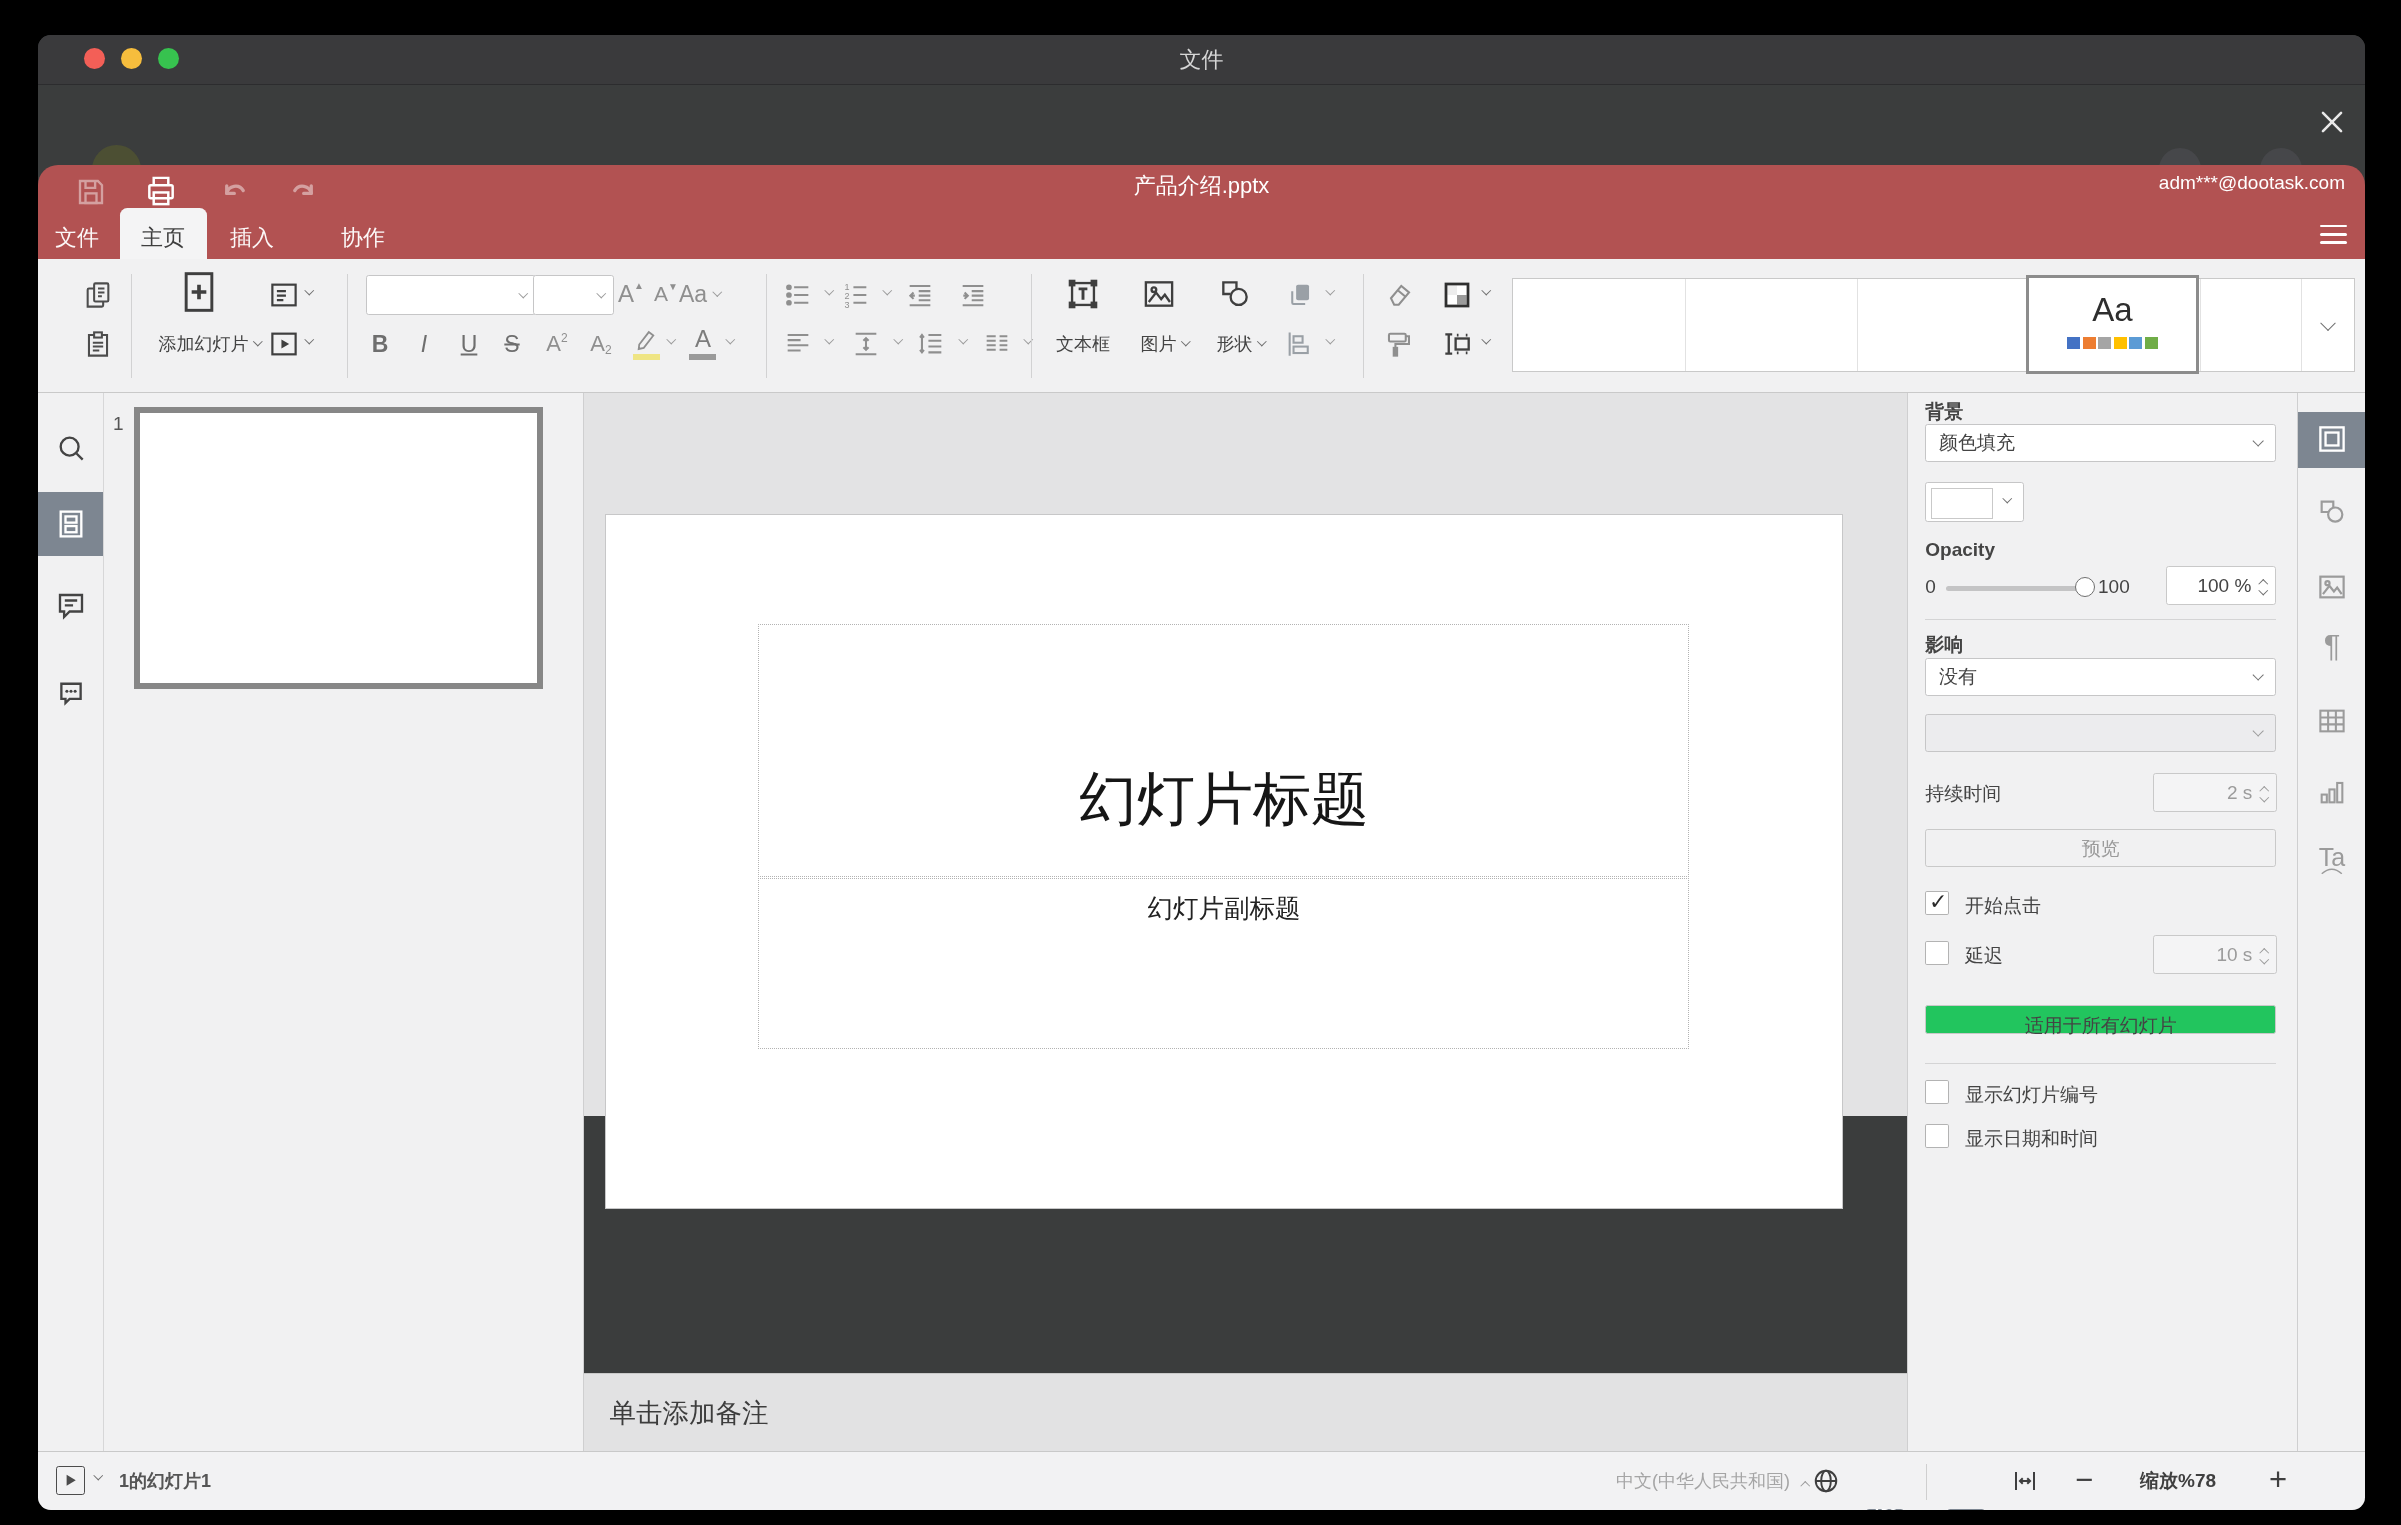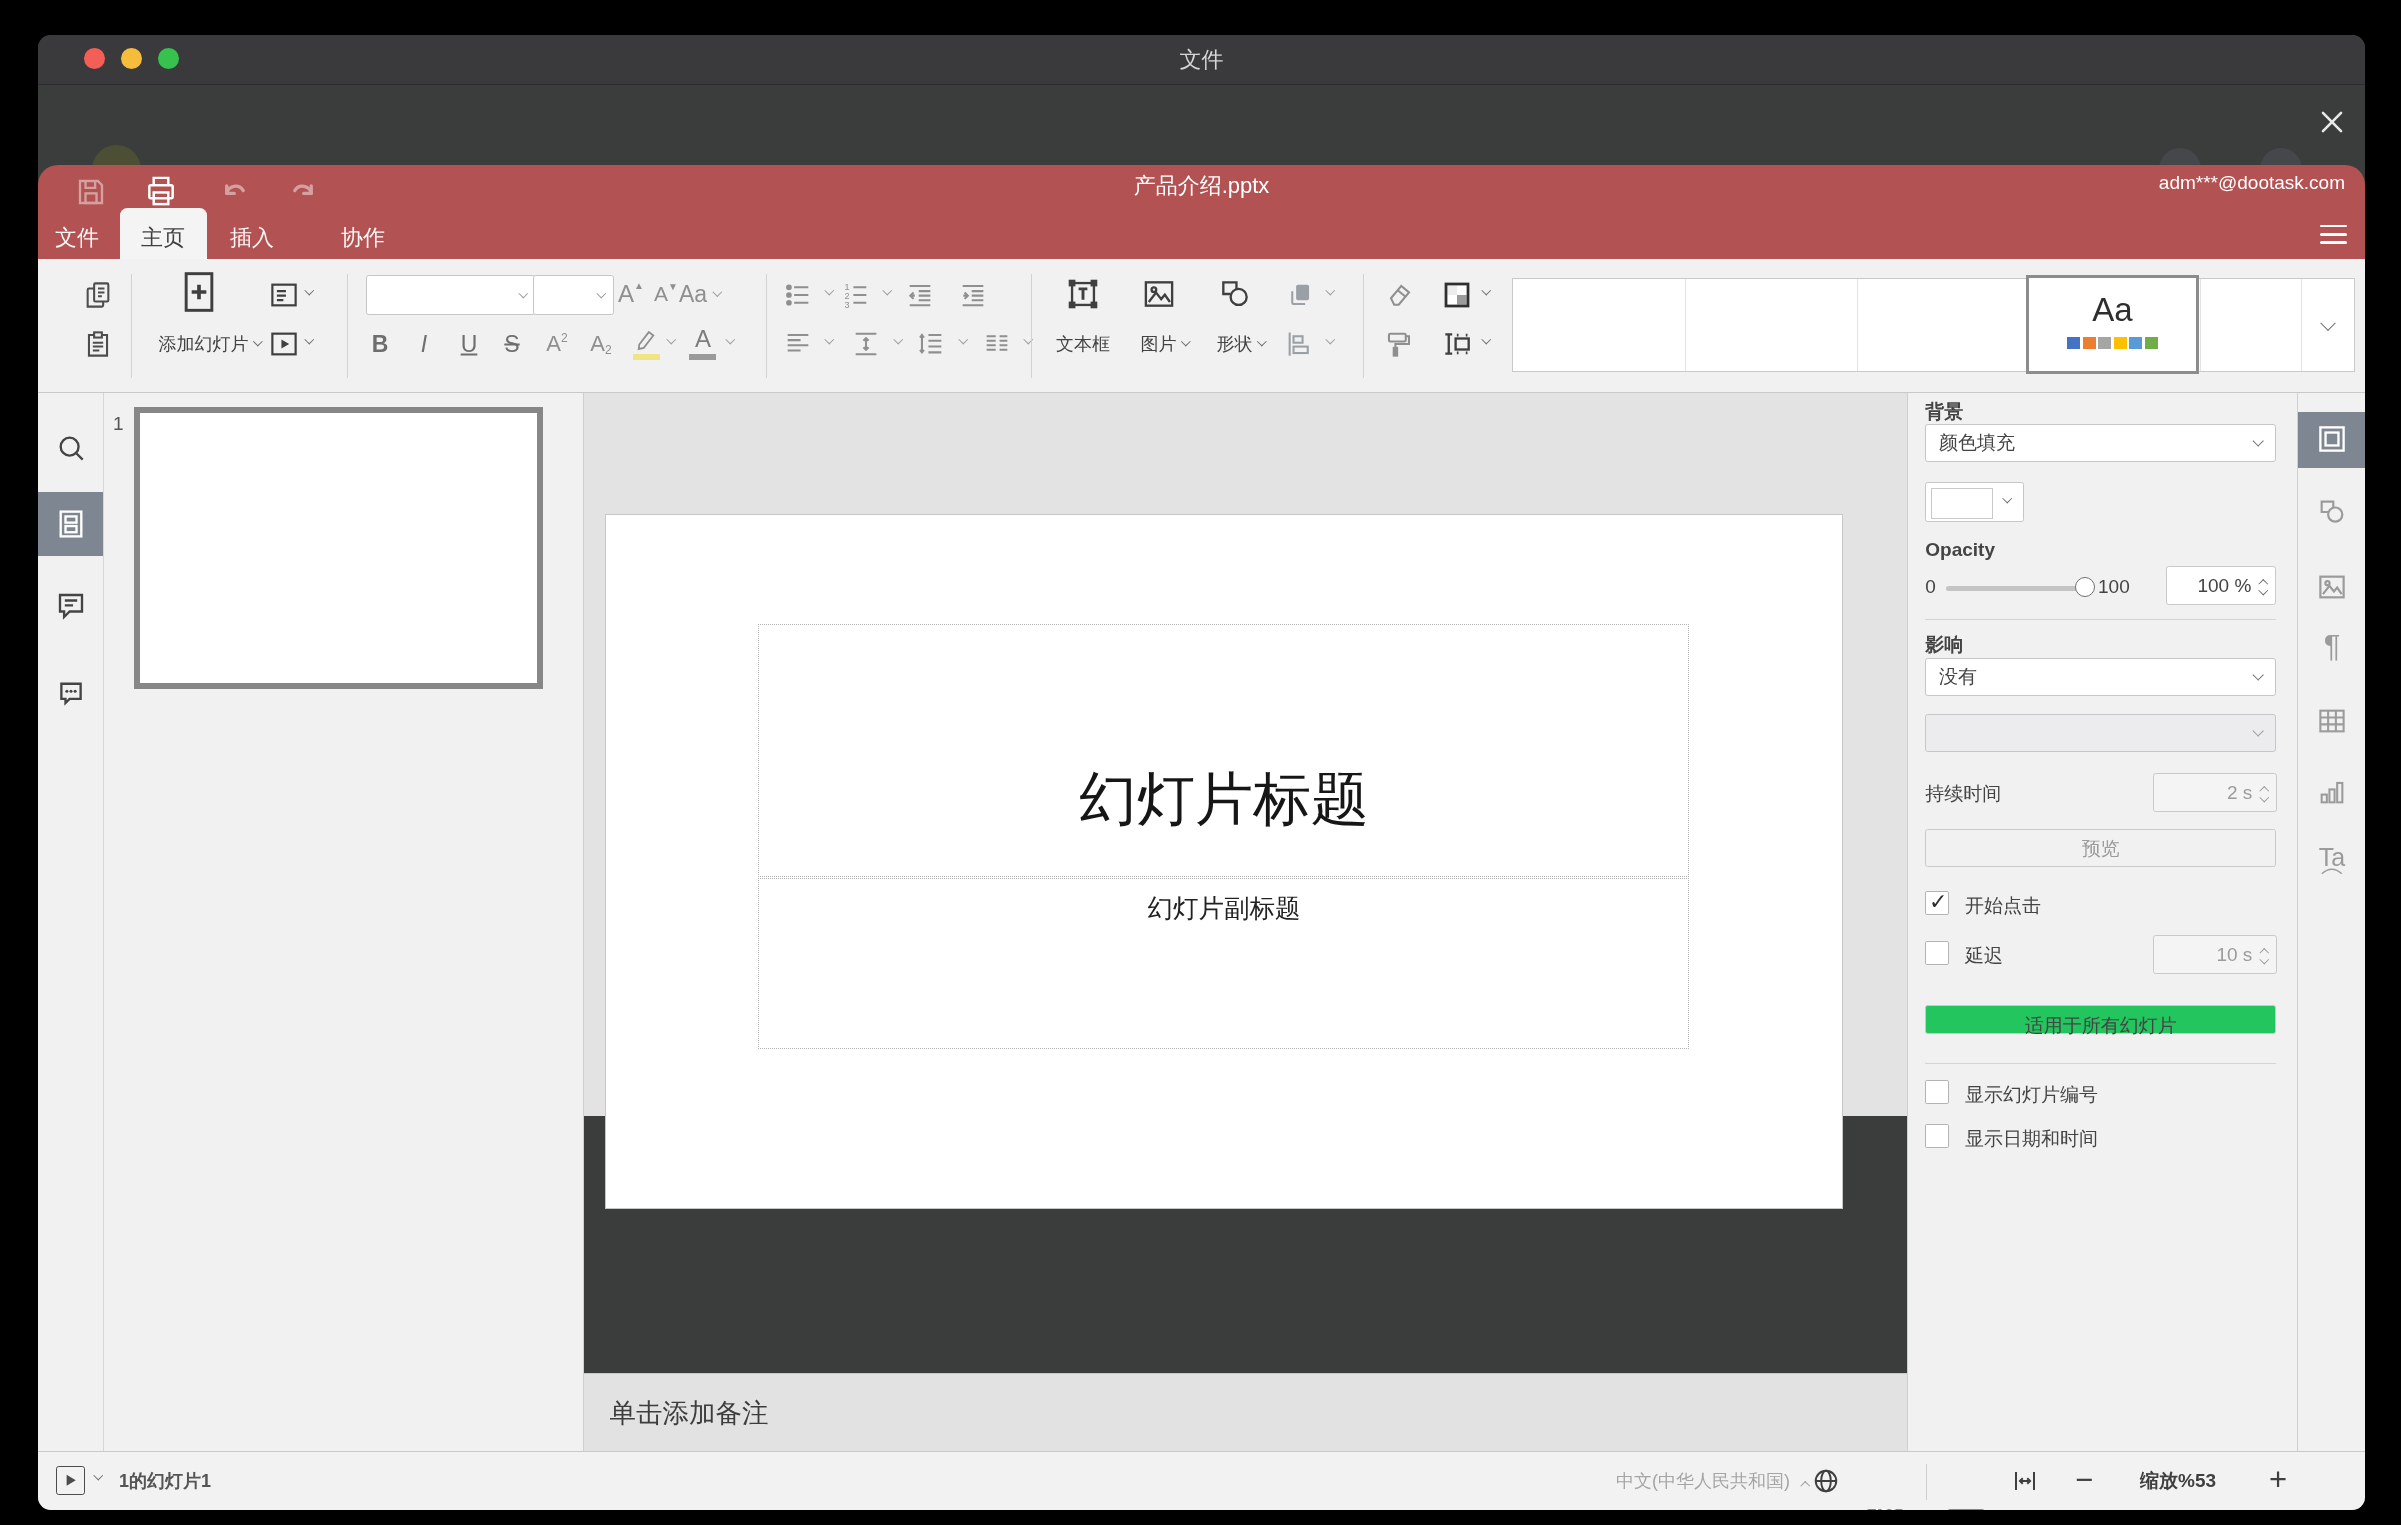--- a/index.html
+++ b/index.html
@@ -577,19 +577,19 @@
             <path d="M12 5l-2 2.4h4zM12 19l-2-2.4h4zM5 12l2.4-2v4zM19 12l-2.4-2v4z" fill="#fff" stroke="none"></path>
           </svg>
     </div>
     <div class="ctr" style="left:1987px;top:29px;">
       <svg width="27" height="27" viewBox="0 0 24 24" fill="none" stroke="#3f3f3f" stroke-width="1.8">
             <path d="M4 4v16M20 4v16"></path>
             <path d="M7.5 12h9M10 9.5L7.5 12l2.5 2.5M14 9.5l2.5 2.5L14 14.5"></path>
           </svg>
     </div>
     <div class="ctr" style="left:2046px;top:28px;font-size:31px;color:#3f3f3f;font-weight:300;">−</div>
-    <div class="ctr" style="left:2140px;top:29px;font-size:19px;font-weight:bold;color:#3f3f3f;">缩放%53</div>
+    <div class="ctr" style="left:2140px;top:29px;font-size:19px;font-weight:bold;color:#3f3f3f;">缩放%78</div>
     <div class="ctr" style="left:2240px;top:28px;font-size:31px;color:#3f3f3f;font-weight:300;">+</div>
   </div>
 
  </div>
 </div>
 
 
 </body></html>

